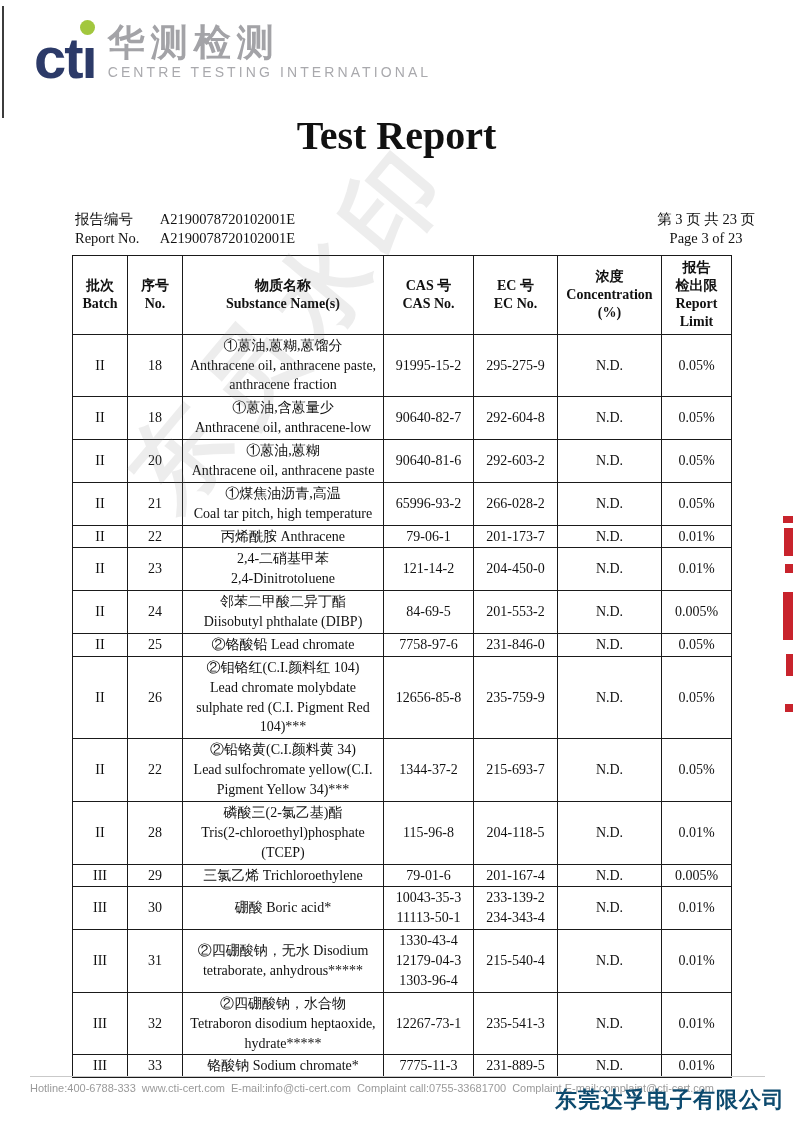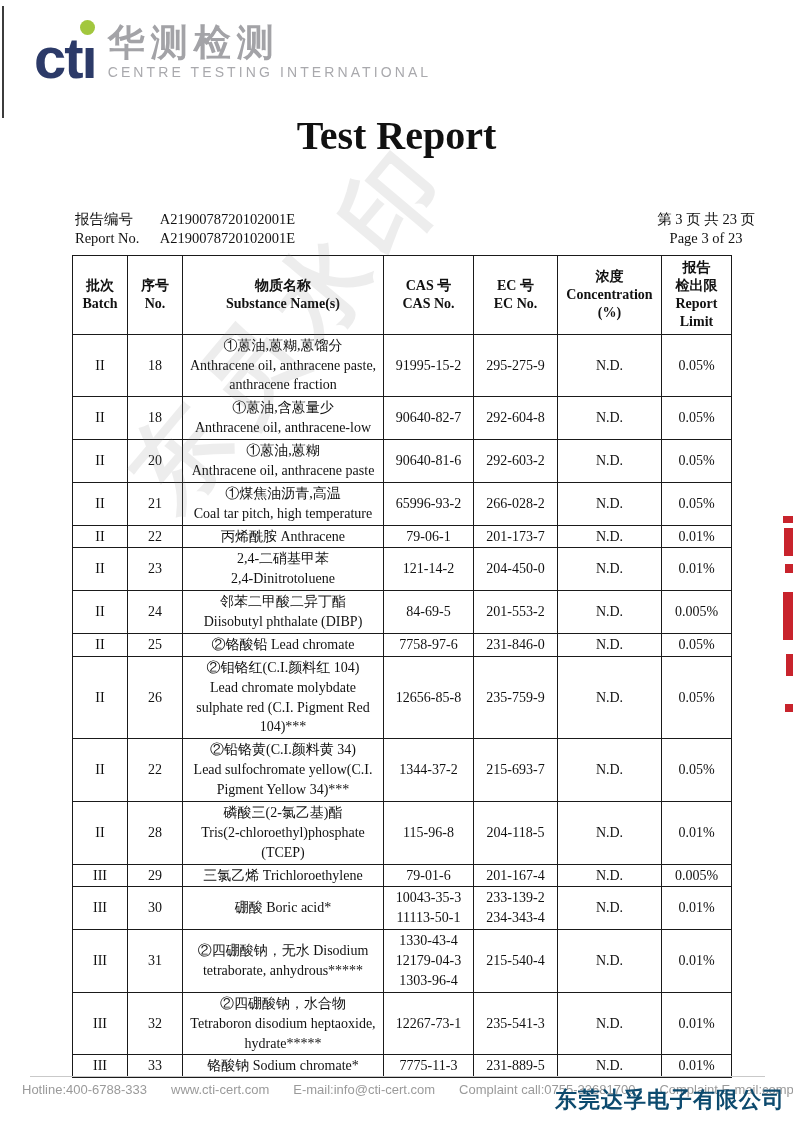--- a/index.html
+++ b/index.html
@@ -34,23 +34,23 @@
     table-layout:fixed; width:659px; }
   table.report th, table.report td {
     border:1.6px solid #1a1a1a; text-align:center; vertical-align:middle;
     white-space:pre-line; padding:1px 2px; font-size:14px; line-height:1.42;
     overflow:hidden;
   }
   table.report th { font-weight:700; line-height:1.28; padding:3px 1px; }
   
   .footer-line { position:absolute; left:30px; right:28px; top:1076px;
     border-top:1.5px solid #c9c9c9; }
-  .footer { position:absolute; left:22px; right:28px; top:1082px;
-    font-family:"Liberation Sans",sans-serif; font-size:13px; color:#9a9a9a;
-    display:flex; gap:24px; white-space:nowrap; }
+  .footer { position:absolute; left:30px; right:28px; top:1082px;
+    font-family:"Liberation Sans",sans-serif; font-size:11px; color:#9a9a9a;
+    display:flex; gap:6px; white-space:nowrap; }
   
   .wm-diagonal { position:absolute; left:150px; top:430px; z-index:6;
     transform:rotate(-50deg); transform-origin:left center;
     font-size:96px; font-weight:700; letter-spacing:14px; white-space:nowrap;
     color:rgba(125,125,130,0.14); pointer-events:none;
     font-family:"Liberation Sans",sans-serif; }
   .wm-company { position:absolute; right:8px; top:1085px; z-index:7;
     font-family:"Liberation Sans",sans-serif; font-weight:800; font-size:22px;
     letter-spacing:1px; color:#0c4a6e; }
   .edge-stamp { position:absolute; right:0; top:508px; width:12px; height:215px; z-index:6; }

